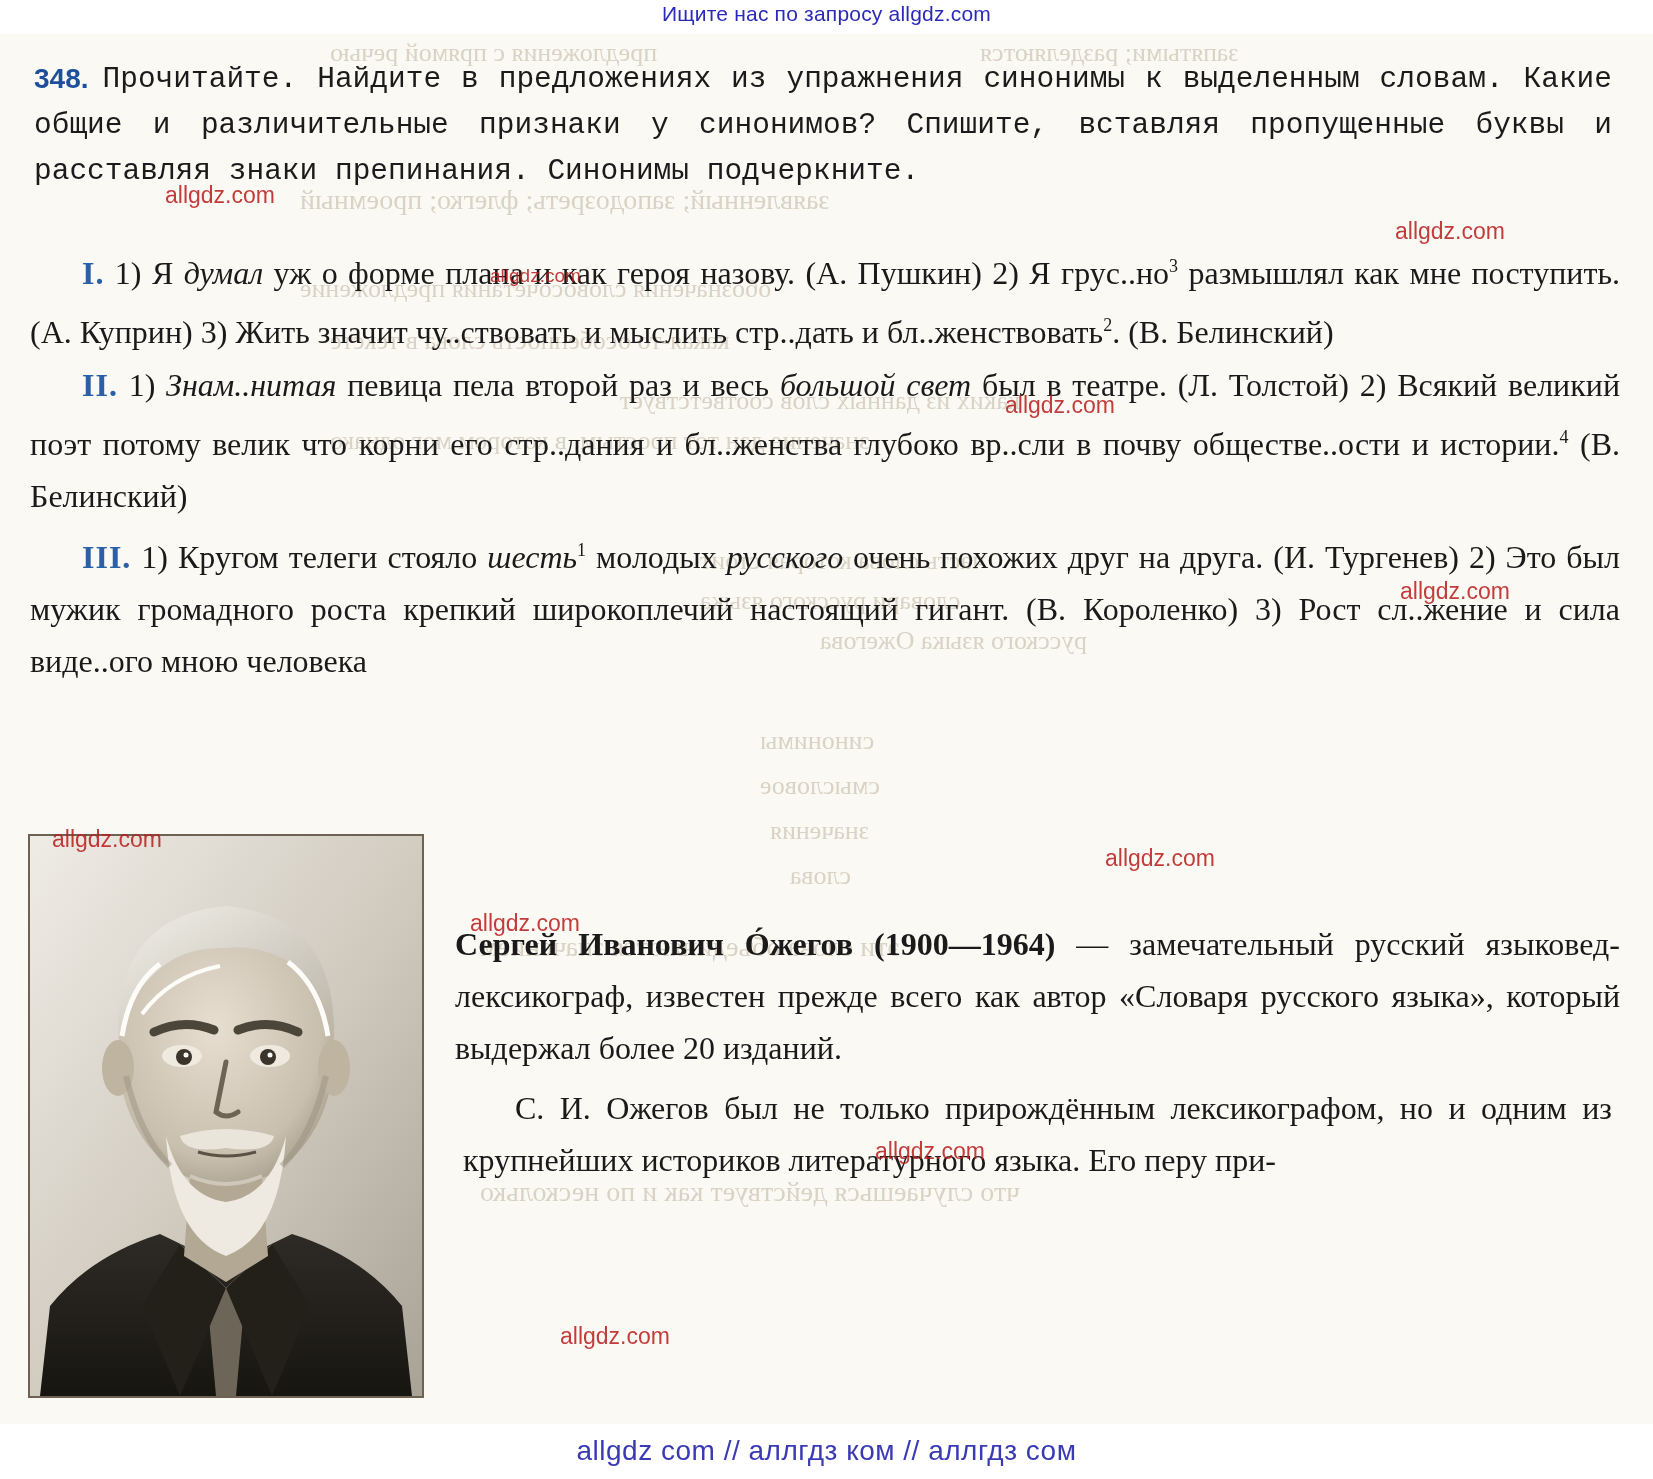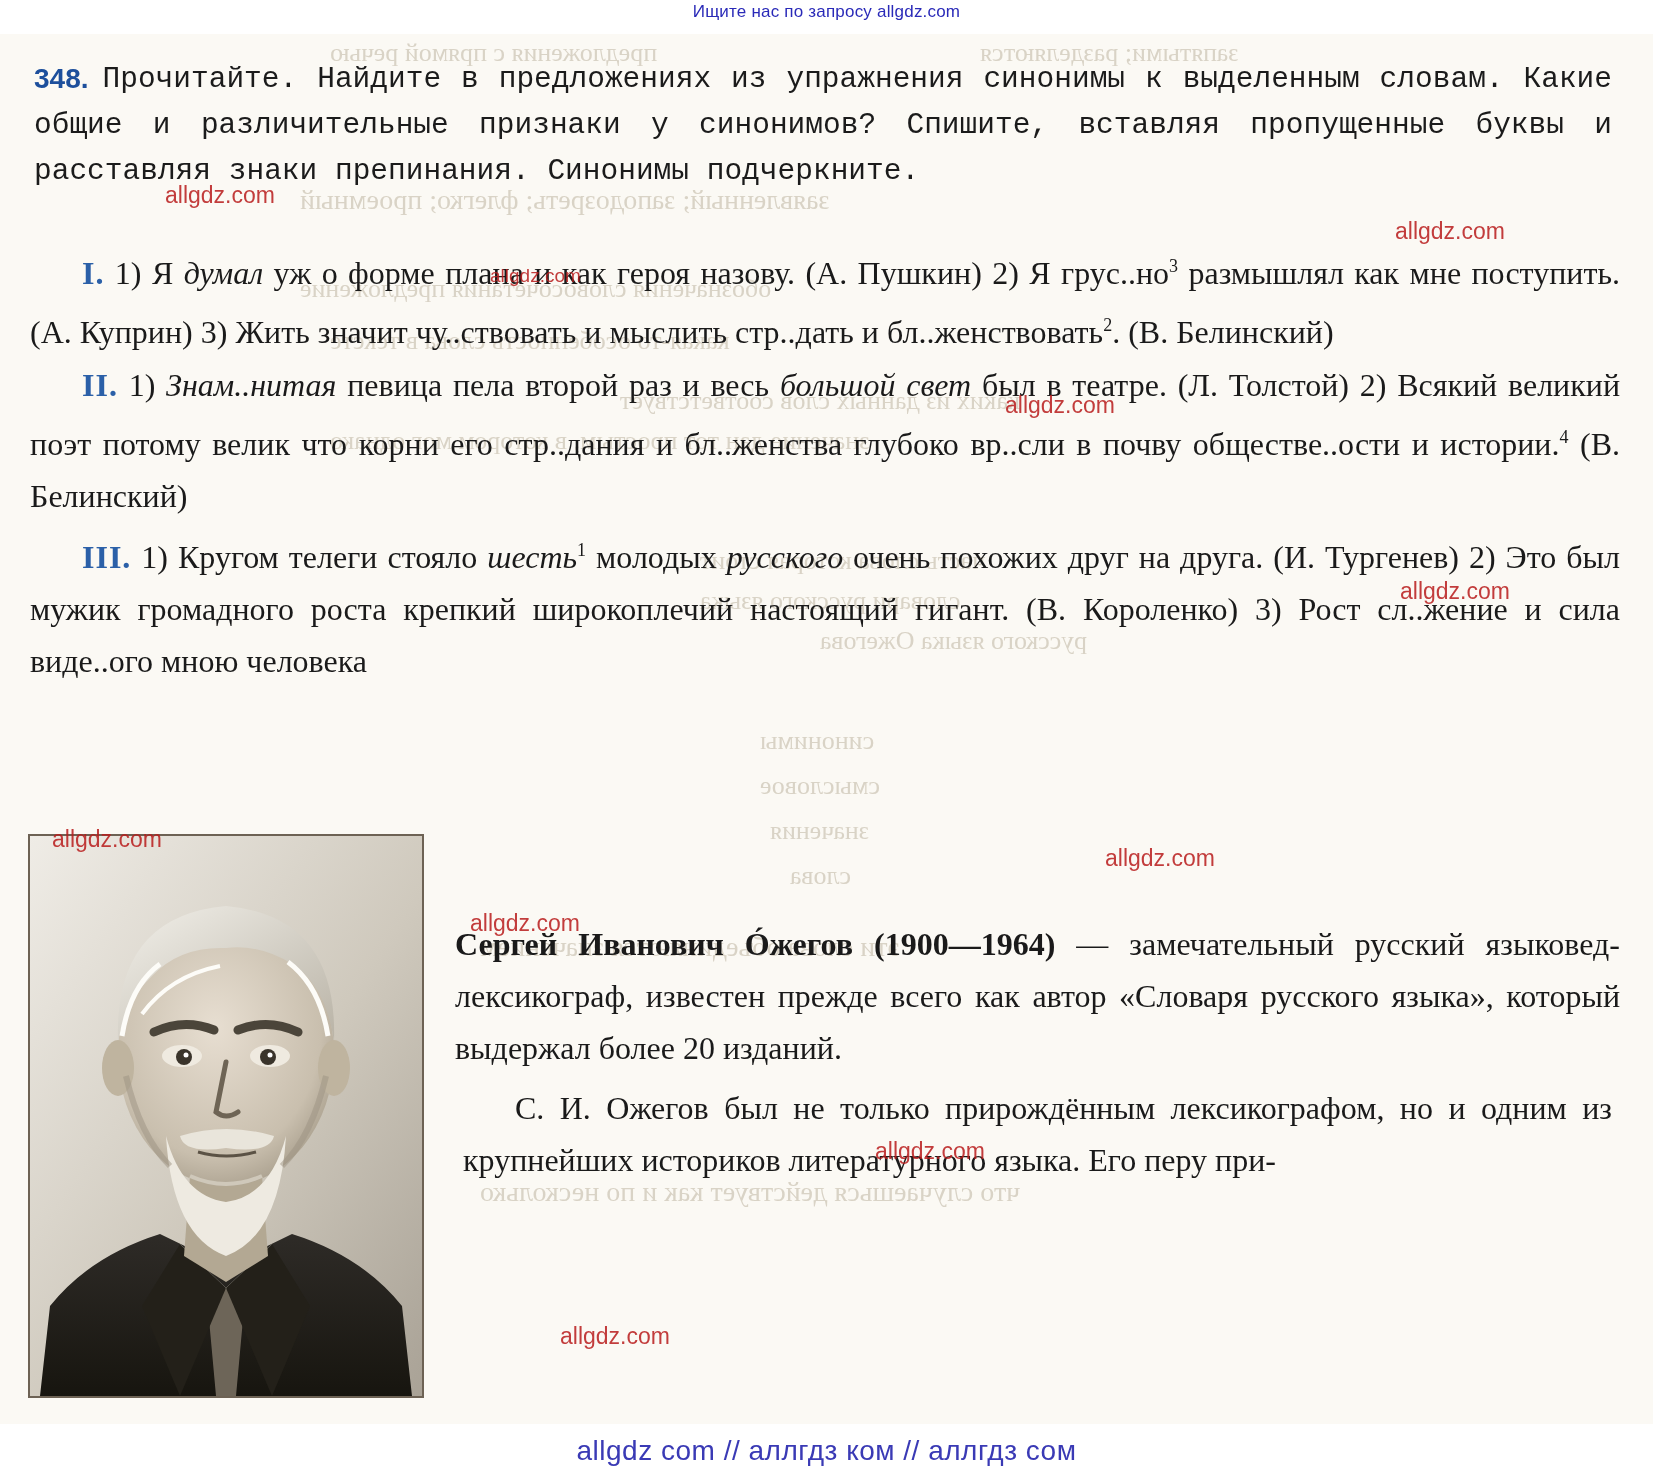--- a/index.html
+++ b/index.html
@@ -17,21 +17,21 @@
   }
 
   
   .top-banner {
     position: absolute;
     top: 2px;
     left: 0;
     width: 100%;
     text-align: center;
     font-family: "Liberation Sans", sans-serif;
-    font-size: 17px;
+    font-size: 21px;
     color: #2a2ab8;
     letter-spacing: .2px;
   }
 
   
   .page {
     position: absolute;
     top: 34px;
     left: 0;
     width: 1653px;

